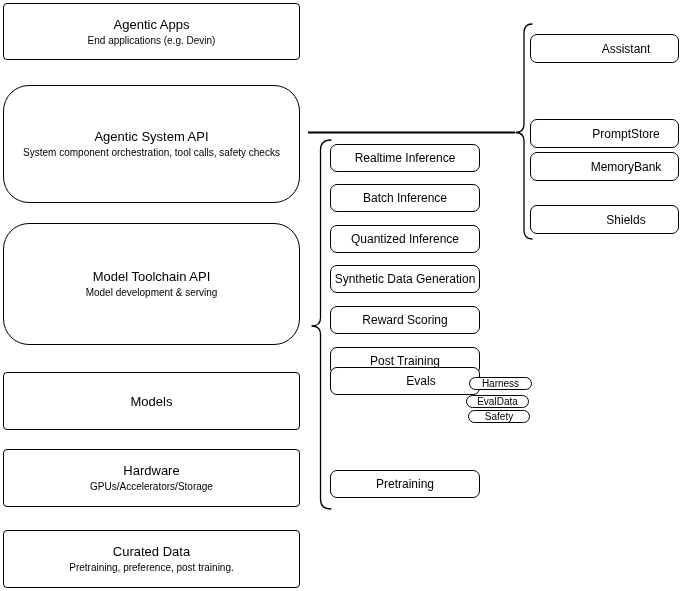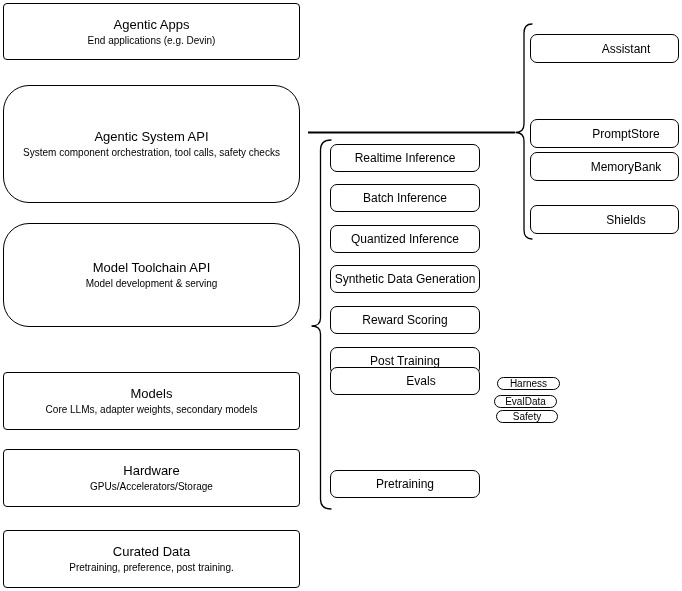--- a/index.html
+++ b/index.html
@@ -15,21 +15,21 @@
   .leftbox{left:3px;width:297px;}
   .leftbox .title{font-size:13px;line-height:15px;}
   .leftbox .subtitle{font-size:10px;line-height:12px;margin-top:3px;padding:0 14px;}
   .r-small{border-radius:4px;}
   .r-big{border-radius:26px;}
   .midbox{left:330px;width:150px;height:28px;border-radius:7px;font-size:12px;}
   .rightbox{left:530px;width:149px;height:29px;border-radius:7px;font-size:12px;padding-left:43px;}
   .pill{
     position:absolute;box-sizing:border-box;border:1.2px solid #000000;background:#ffffff;
     border-radius:8px;height:13px;display:flex;align-items:center;justify-content:center;
-    font-size:10px;z-index:4;margin-left:28px;
+    font-size:10px;z-index:4;
   }
   .midbox,.rightbox{z-index:2;}
   svg.overlay{position:absolute;left:0;top:0;z-index:1;}
 </style>
 </head>
 <body>
 
 <div class="canvas">
 
   <svg class="overlay" width="682" height="591" viewBox="0 0 682 591">
@@ -44,28 +44,27 @@
   <div class="box leftbox r-small" style="top:3px;height:57px;">
     <div class="title">Agentic Apps</div>
     <div class="subtitle">End applications (e.g. Devin)</div>
   </div>
 
   <div class="box leftbox r-big" style="top:85px;height:118px;">
     <div class="title">Agentic System API</div>
     <div class="subtitle">System component orchestration, tool calls, safety checks</div>
   </div>
 
-  <div class="box leftbox r-big" style="top:223px;height:104px;">
+  <div class="box leftbox r-big" style="top:223px;height:122px;">
     <div class="title">Model Toolchain API</div>
     <div class="subtitle">Model development &amp; serving</div>
   </div>
 
   <div class="box leftbox r-small" style="top:372px;height:58px;">
     <div class="title">Models</div>
-    <div class="subtitle">Core LLMs, adapter weights, secondary models</div>
   </div>
 
   <div class="box leftbox r-small" style="top:449px;height:58px;">
     <div class="title">Hardware</div>
     <div class="subtitle">GPUs/Accelerators/Storage</div>
   </div>
 
   <div class="box leftbox r-small" style="top:530px;height:58px;">
     <div class="title">Curated Data</div>
     <div class="subtitle">Pretraining, preference, post training.</div>

